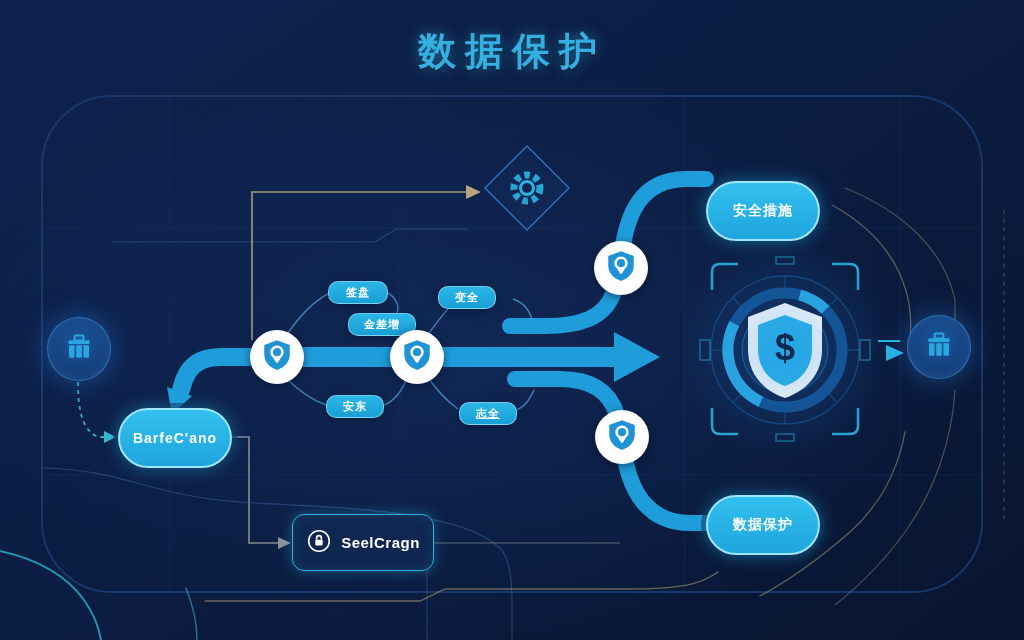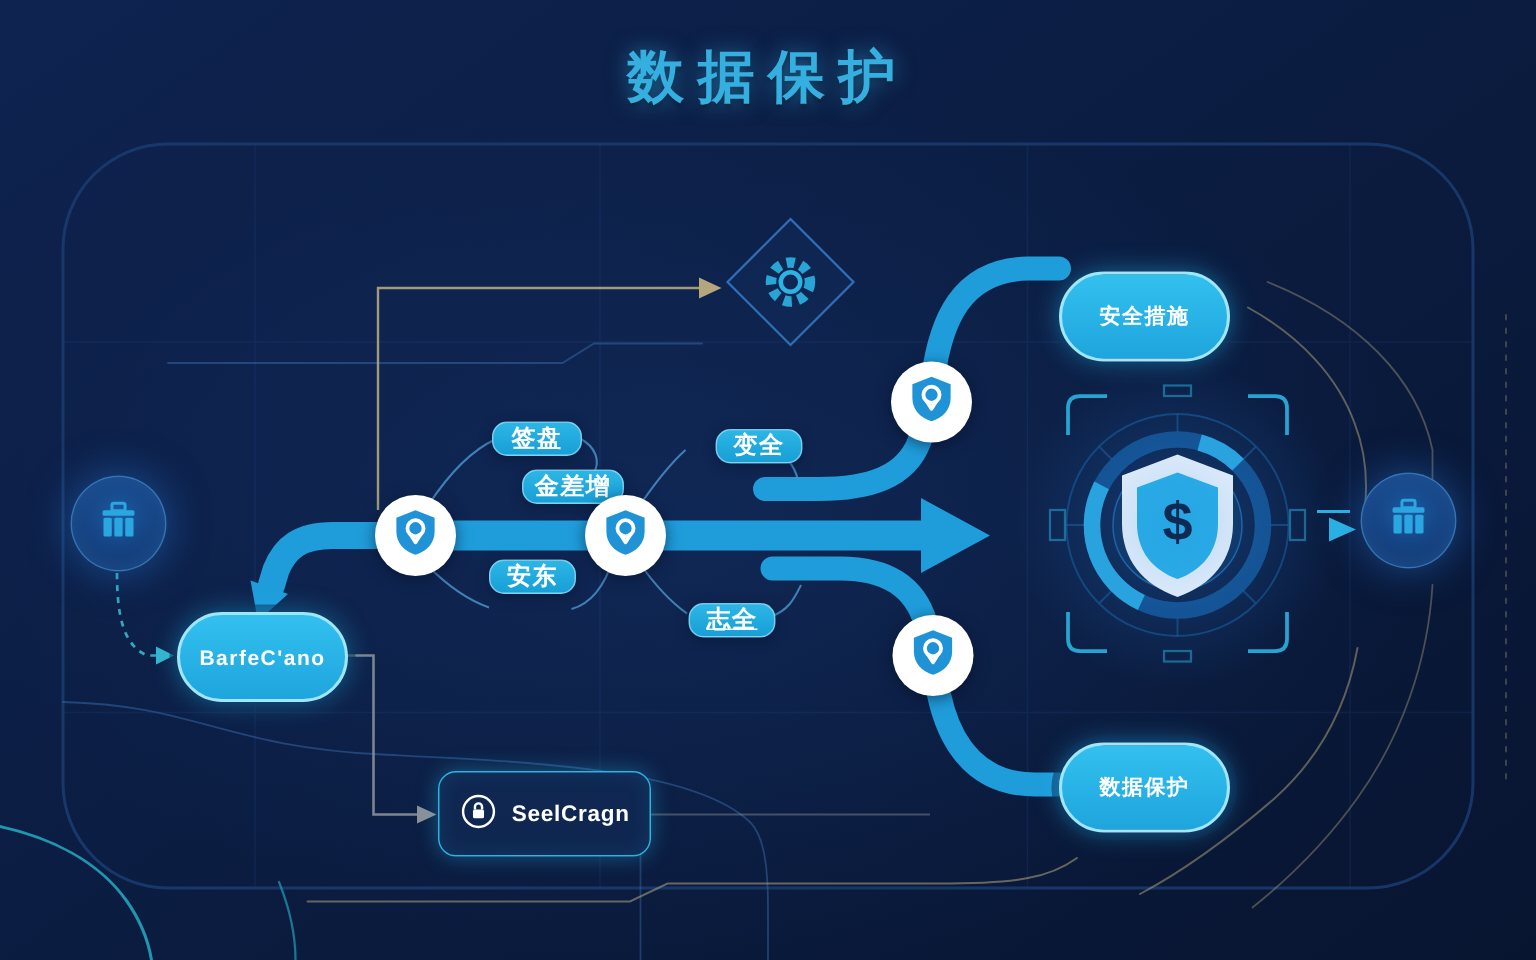--- a/index.html
+++ b/index.html
@@ -22,21 +22,21 @@
     border:2px solid #9fe6fa;border-radius:30px;
     box-shadow:0 0 18px rgba(41,182,232,.45), 0 0 0 5px rgba(10,35,75,.55);
     display:flex;align-items:center;justify-content:center;
     color:#fff;font-weight:bold;font-size:14px;letter-spacing:1px;
   }
   .pill-sm{
     background:linear-gradient(180deg,#2cb6e6,#189fd6);
     border:1px solid rgba(190,235,250,.55);border-radius:10px;
     box-shadow:0 2px 8px rgba(5,20,45,.5);
     display:flex;align-items:center;justify-content:center;
-    color:#fff;font-weight:bold;font-size:16px;letter-spacing:1px;
+    color:#fff;font-weight:bold;font-size:11px;letter-spacing:1px;
   }
   .circle-node{
     border-radius:50%;
     background:radial-gradient(circle at 50% 42%, #1d5da6 0%, #143d7a 55%, #0e2a56 100%);
     border:1px solid rgba(80,165,235,.55);
     box-shadow:0 0 28px rgba(40,125,225,.5), inset 0 0 16px rgba(60,150,235,.35);
     display:flex;align-items:center;justify-content:center;
   }
   .shield-node{
     width:54px;height:54px;border-radius:50%;background:#fff;
@@ -209,24 +209,24 @@
 <div class="abs pill-lg" style="left:706px;top:495px;width:110px;height:56px;">
   <span>数据保护</span>
 </div>
 
 <div class="abs pill-sm" style="left:328px;top:281px;width:58px;height:21px;">
   <span>签盘</span>
 </div>
 <div class="abs pill-sm" style="left:348px;top:313px;width:66px;height:21px;text-align:center;">
   <span>金差增</span>
 </div>
-<div class="abs pill-sm" style="left:326px;top:373px;width:56px;height:21px;">
+<div class="abs pill-sm" style="left:326px;top:395px;width:56px;height:21px;">
   <span>安东</span>
 </div>
-<div class="abs pill-sm" style="left:477px;top:286px;width:56px;height:21px;">
+<div class="abs pill-sm" style="left:438px;top:286px;width:56px;height:21px;">
   <span>变全</span>
 </div>
 <div class="abs pill-sm" style="left:459px;top:402px;width:56px;height:21px;text-decoration:underline;">
   <span>志全</span>
 </div>
 
 <div class="abs shield-node" style="left:250px;top:330px;">
   <span><svg viewBox="0 0 24 24" width="34" height="34">
     <path d="M12 1.5 L21 5 V11.5 C21 17 17.3 20.8 12 22.5 C6.7 20.8 3 17 3 11.5 V5 Z" fill="#1f93d6"></path>
     <circle cx="12" cy="10" r="3.8" fill="none" stroke="#fff" stroke-width="1.8"></circle>

